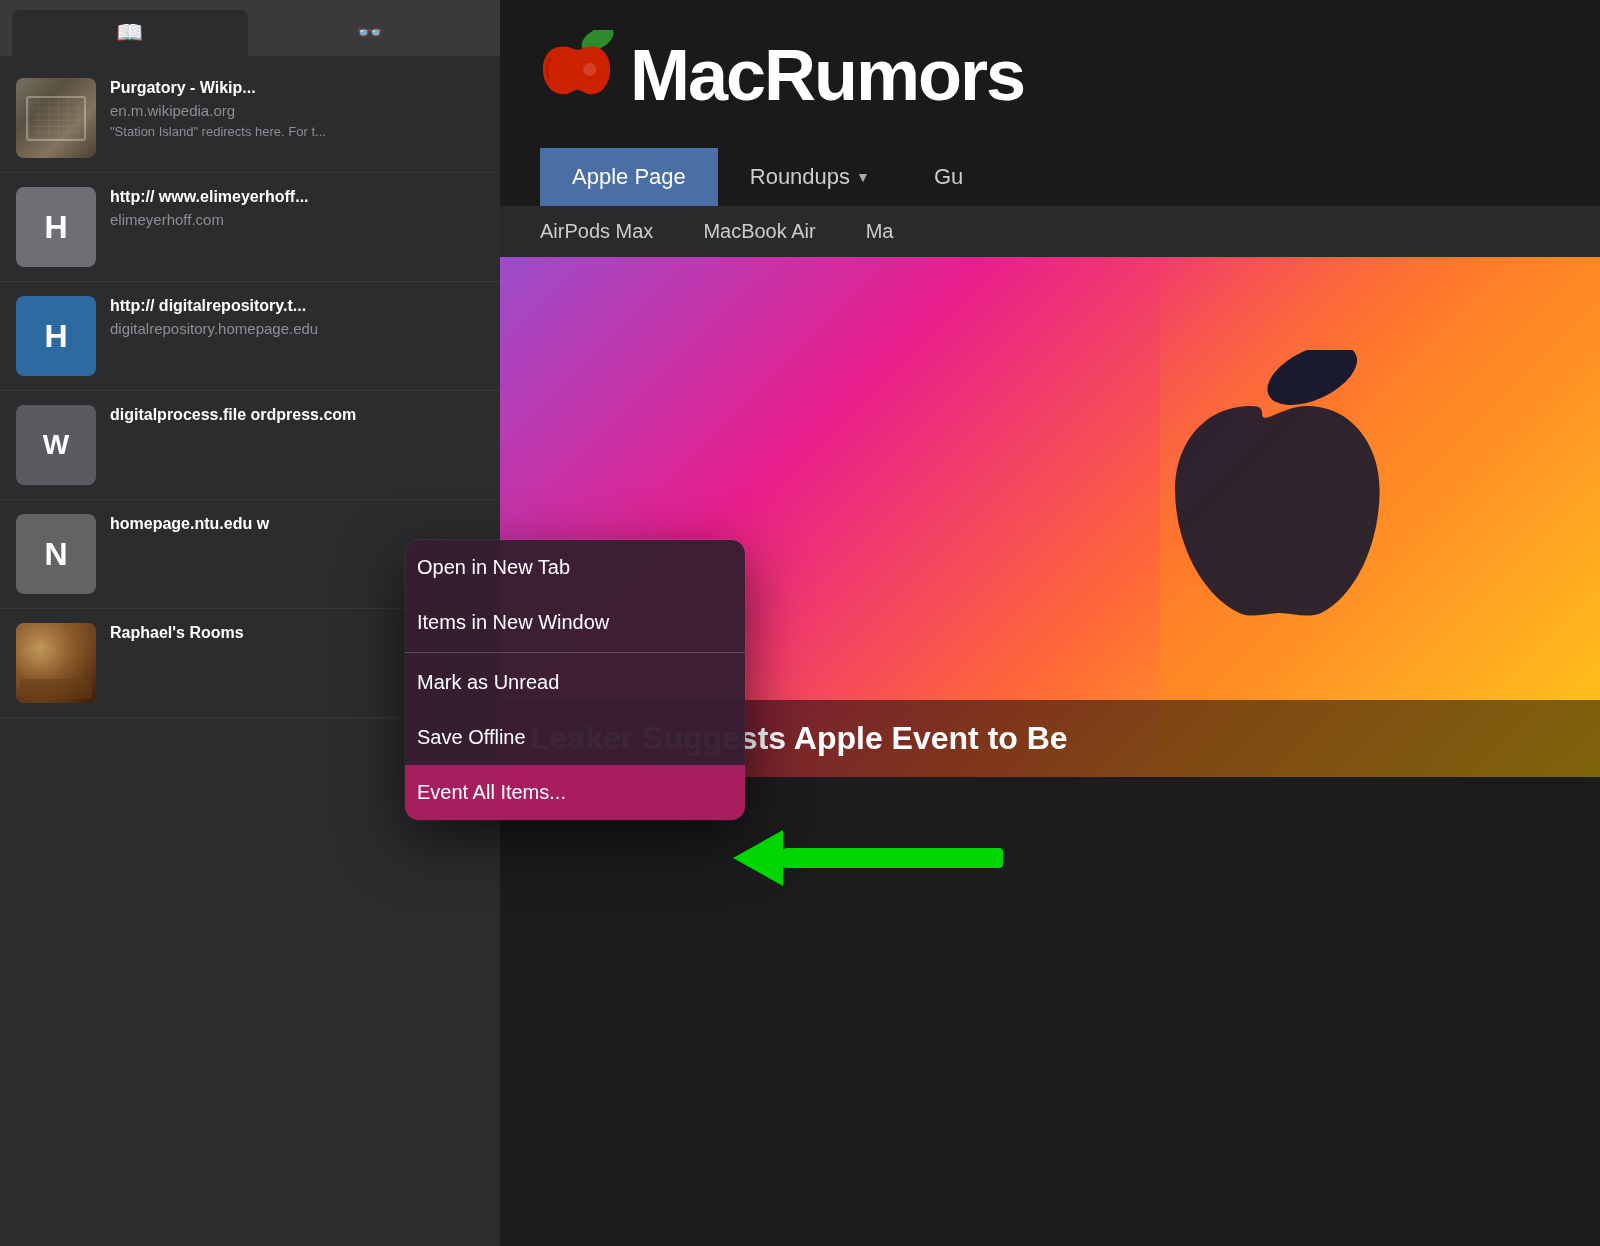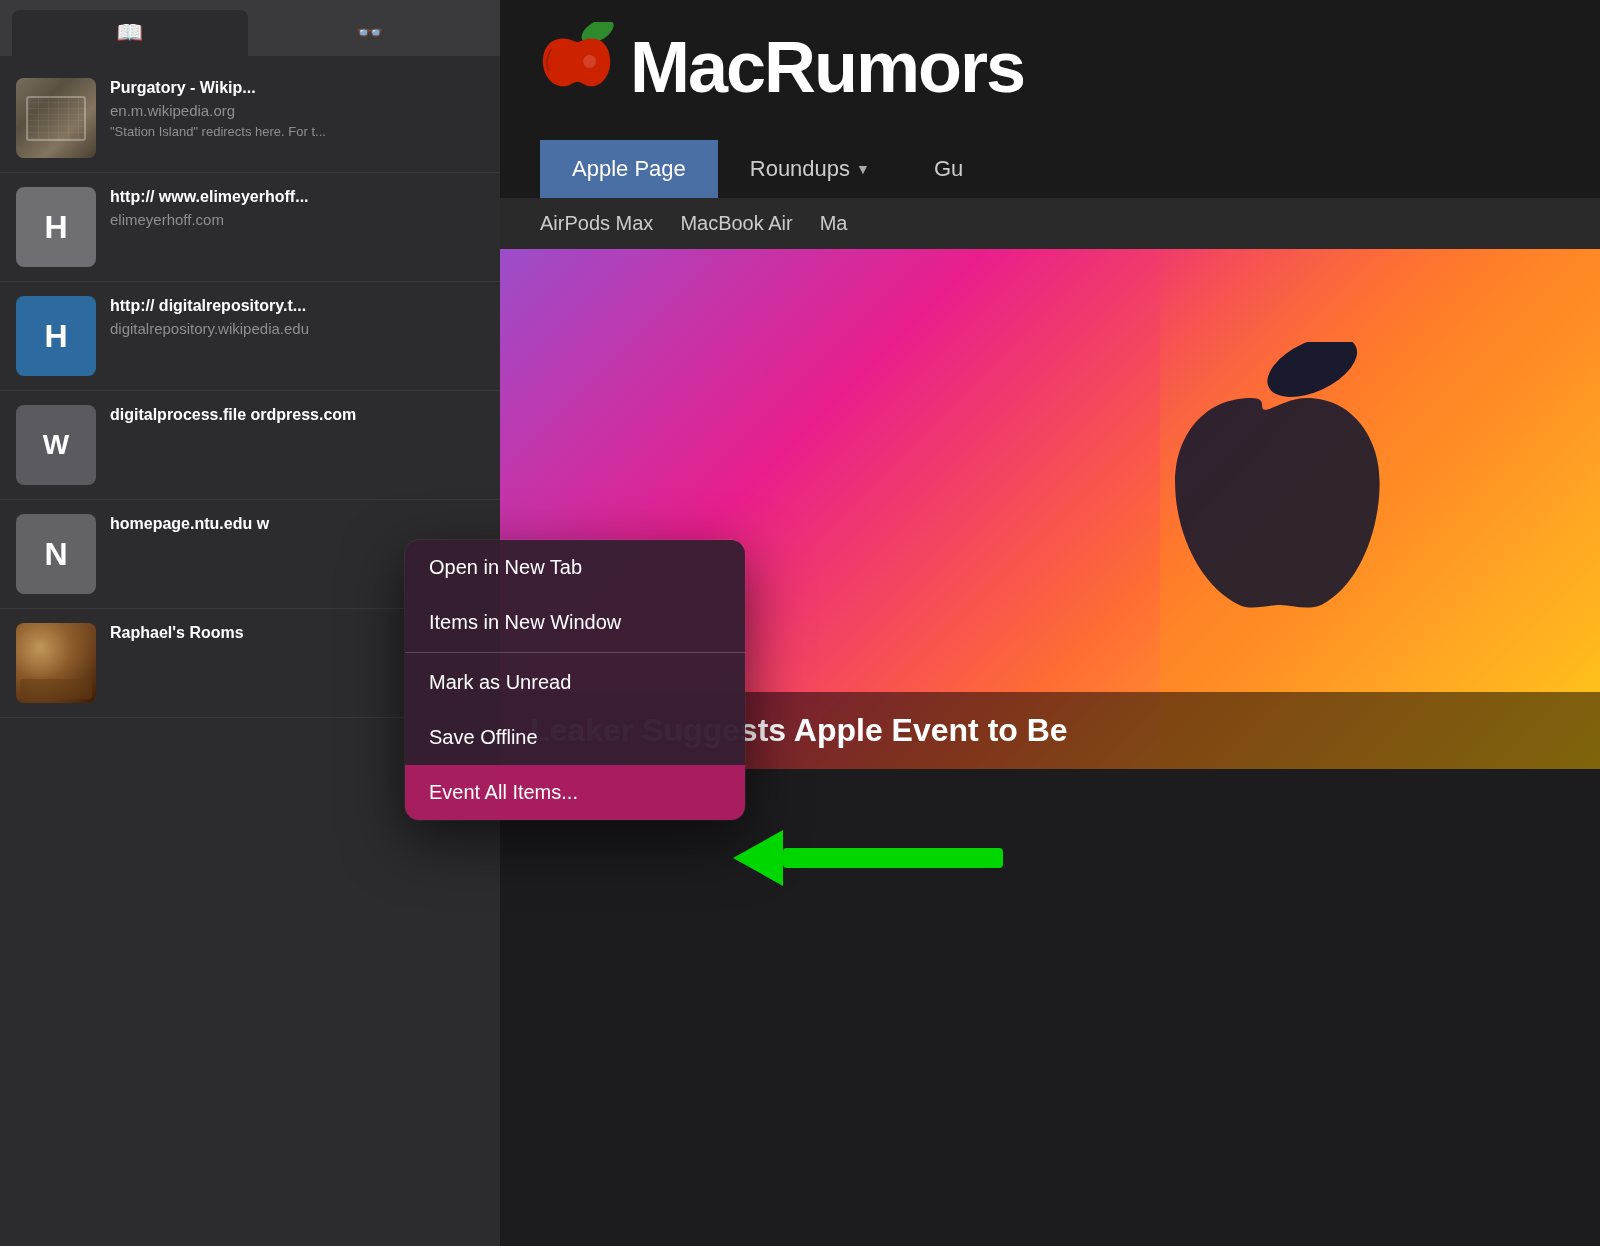--- a/index.html
+++ b/index.html
@@ -141,21 +141,21 @@
       left: 500px;
       top: 0;
       right: 0;
       height: 1246px;
       background: #1c1c1e;
       overflow: hidden;
     }
 
     .macrumors-header {
       background: #1a1a1a;
-      padding: 12px 40px 0;
+      padding: 20px 40px 0;
       display: flex;
       flex-direction: column;
     }
 
     .logo-area {
       display: flex;
       align-items: center;
       gap: 10px;
       padding: 10px 0 20px;
     }
@@ -198,21 +198,21 @@
 
     .nav-item .chevron {
       font-size: 14px;
       color: #aaa;
     }
 
     .sub-nav {
       background: #2a2a2a;
       padding: 14px 40px;
       display: flex;
-      gap: 27px;
+      gap: 50px;
     }
 
     .sub-nav-item {
       font-size: 20px;
       color: #ccc;
       cursor: pointer;
     }
 
     .hero-image {
       width: 100%;
@@ -254,21 +254,21 @@
       top: 540px;
       width: 340px;
       background: rgba(55, 30, 50, 0.97);
       border-radius: 14px;
       overflow: hidden;
       box-shadow: 0 20px 60px rgba(0,0,0,0.6), 0 0 0 0.5px rgba(255,255,255,0.15);
       z-index: 100;
     }
 
     .context-menu-item {
-      padding: 16px 24px;
+      padding: 16px 12px;
       font-size: 20px;
       color: #ffffff;
       cursor: pointer;
       display: block;
     }
 
     .context-menu-separator {
       height: 1px;
       background: rgba(255,255,255,0.2);
       margin: 2px 0;
@@ -359,21 +359,21 @@
       <div class="item-content">
         <div class="item-title">http:// www.elimeyerhoff...</div>
         <div class="item-url">elimeyerhoff.com</div>
       </div>
     </div>
 
     <div class="list-item">
       <div class="item-thumbnail thumb-h-blue" style="font-size:32px;font-weight:700;color:white;display:flex;align-items:center;justify-content:center;">H</div>
       <div class="item-content">
         <div class="item-title">http:// digitalrepository.t...</div>
-        <div class="item-url">digitalrepository.wikipedia.edu</div>
+        <div class="item-url">digitalrepository.homepage.edu</div>
       </div>
     </div>
 
     <div class="list-item">
       <div class="item-thumbnail thumb-h-darkgray" style="font-size:28px;font-weight:700;color:white;display:flex;align-items:center;justify-content:center;">W</div>
       <div class="item-content">
         <div class="item-title">digitalprocess.file ordpress.com</div>
       </div>
     </div>
 

